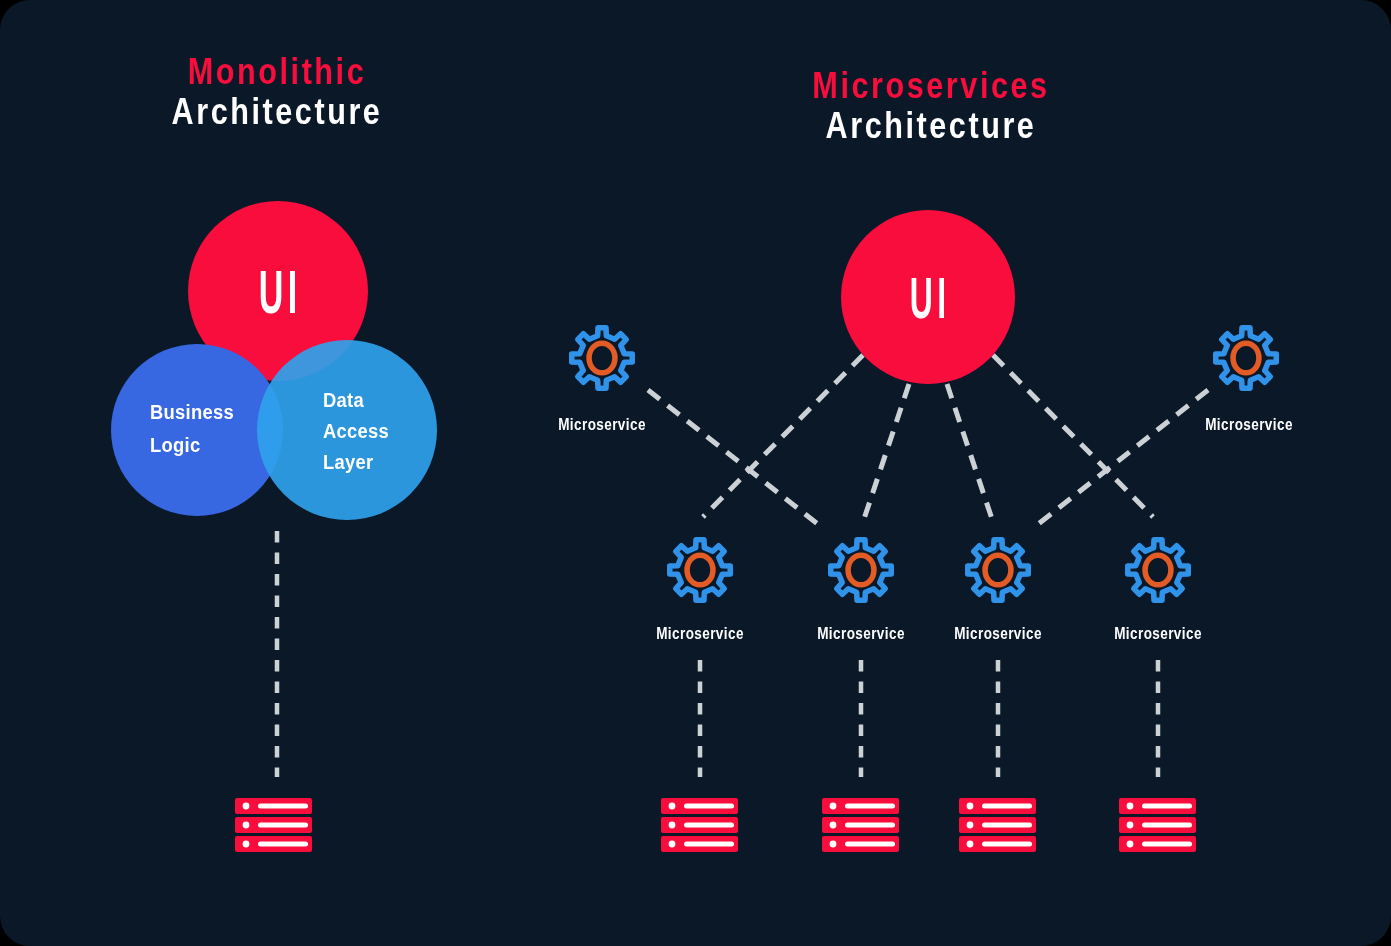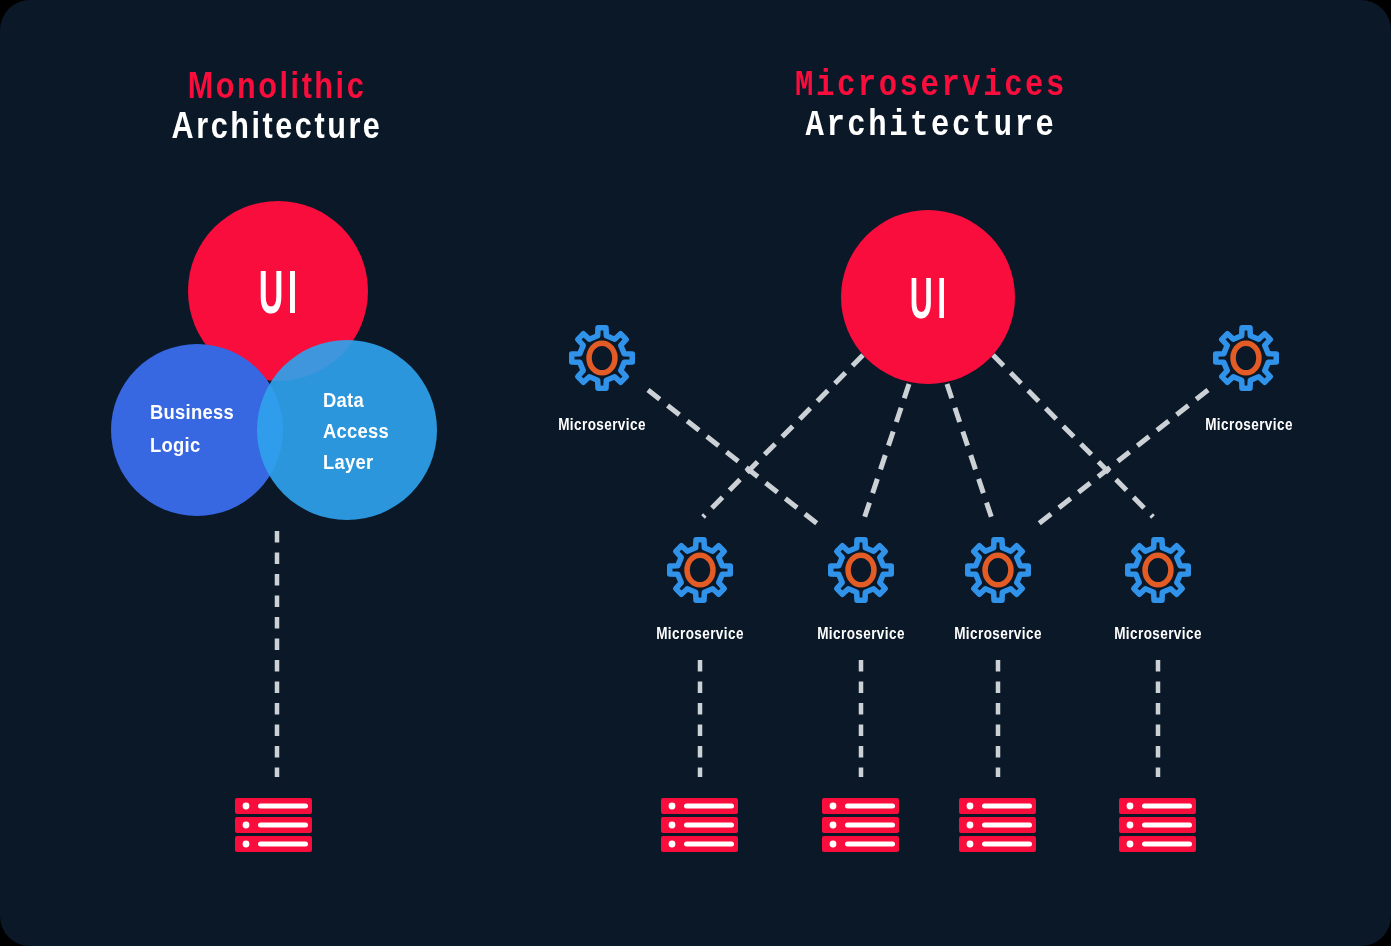--- a/index.html
+++ b/index.html
@@ -19,22 +19,22 @@
     position:relative;width:1391px;height:946px;
     background:var(--background);
     border-radius:30px;overflow:hidden;
   }
   
   .title{position:absolute;width:420px;text-align:center;font-weight:700;}
   .title .line{display:block;font-size:36px;letter-spacing:3px;line-height:40px;
     transform:scaleX(.85);transform-origin:50% 0;white-space:nowrap;}
   .title .accent{color:var(--accent-red);}
   .title .rest{color:var(--text-white);}
-  .title.left{left:67px;top:66px;}
-  .title.right{left:721px;top:66px;font-family:Liberation Mono, monospace;}
+  .title.left{left:67px;top:52px;}
+  .title.right{left:721px;top:66px;}
   
   .circle{position:absolute;border-radius:50%;}
   .venn-red{left:188px;top:201px;width:180px;height:180px;background:var(--accent-red);z-index:2;
     display:flex;align-items:center;justify-content:center;}
   .venn-blue{left:111px;top:344px;width:172px;height:172px;background:var(--blue);z-index:3;}
   .venn-light{left:257px;top:340px;width:180px;height:180px;background:var(--light-blue);opacity:.92;z-index:4;}
   .ui-text{color:var(--text-white);font-weight:700;font-size:62px;letter-spacing:8px;
     padding-left:8px;transform:scaleX(.55);transform-origin:50% 50%;white-space:nowrap;}
   .venn-label{position:absolute;z-index:5;color:var(--text-white);font-weight:700;
     font-size:20px;letter-spacing:.3px;transform:scaleX(.92);transform-origin:0 0;}

